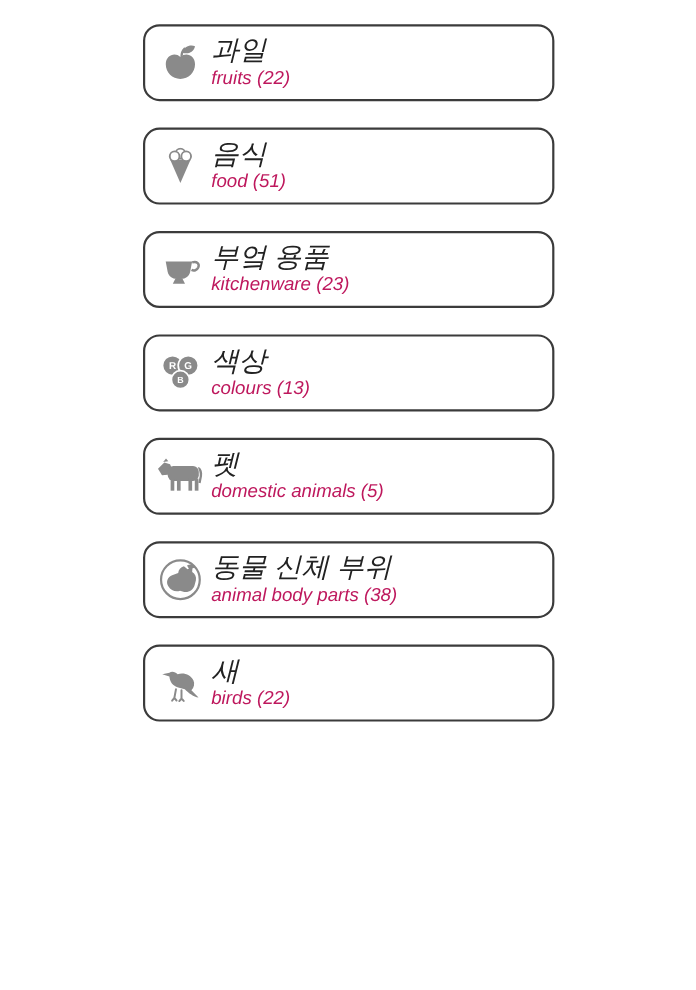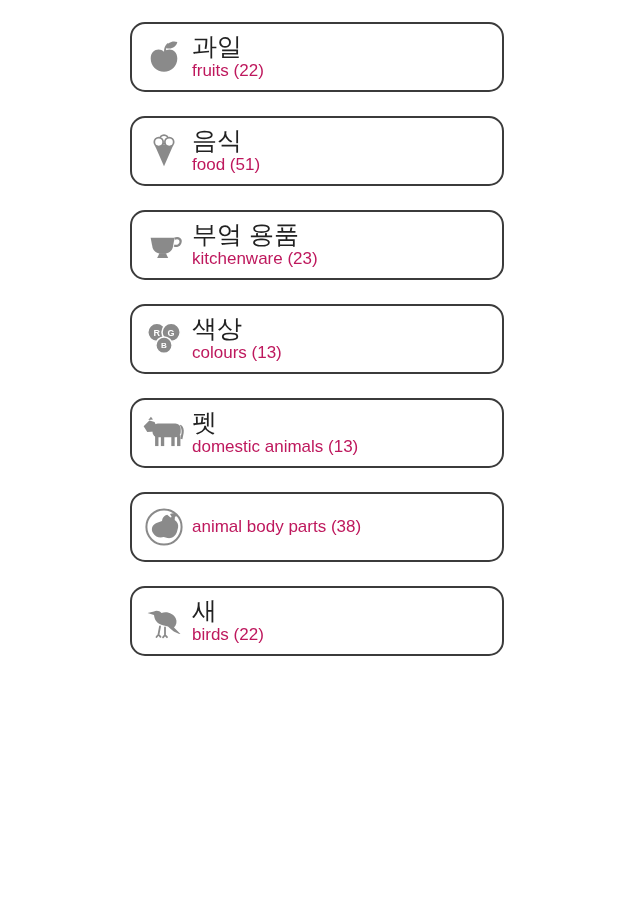--- a/index.html
+++ b/index.html
@@ -41,20 +41,21 @@
     display: flex;
     align-items: center;
     justify-content: center;
     margin-right: 5px;
   }
   .icon svg { display: block; }
   .texts {
     display: flex;
     flex-direction: column;
     min-width: 0;
+    font-style: italic;
   }
   .title {
     font-size: 25px;
     line-height: 1.12;
     color: #222222;
     white-space: nowrap;
   }
   .subtitle {
     font-size: 17px;
     line-height: 1.25;
@@ -137,33 +138,34 @@
         <rect x="11" y="11" width="27" height="13" rx="5" fill="#8a8a8a"></rect>
         <rect x="13.5" y="22" width="3.2" height="10.5" fill="#8a8a8a"></rect>
         <rect x="19" y="22" width="3.2" height="10.5" fill="#8a8a8a"></rect>
         <rect x="29" y="22" width="3.2" height="10.5" fill="#8a8a8a"></rect>
         <rect x="34.5" y="22" width="3.2" height="10.5" fill="#8a8a8a"></rect>
         <path d="M38,12 c2.5,1.5 3.3,4.5 2.8,8 l-1.2,6 -2,-0.5 1.2,-5.5 c0.3,-3 -0.5,-5.5 -1.5,-7.5 z" fill="#8a8a8a"></path>
       </svg>
     </span>
     <span class="texts">
       <span class="title">펫</span>
-      <span class="subtitle">domestic animals (13)</span>
+      <span class="subtitle">domestic animals (5)</span>
     </span>
   </div>
 
   <div class="card">
     <span class="icon">
       <svg viewBox="0 0 40 40" width="40" height="40">
         <circle cx="20" cy="20" r="17.6" fill="#ffffff" stroke="#8a8a8a" stroke-width="2"></circle>
         <path d="M26,7 c3.5,-1.5 6,-0.5 7.5,2 l-5.5,1.5 z" fill="#8a8a8a"></path>
         <path d="M9,26 c-2.5,-4 -0.5,-8.5 3.5,-10 l5.5,-2 c0.2,-3 2.2,-5.5 5.2,-6.2 l3.3,2.7 4.5,-1.8 -0.3,4.3 c2.6,1.6 4,4.4 3.4,7.4 l-1.2,4.6 c-1.2,4.2 -5.2,6.8 -9.4,6.1 l-3.8,-1 c-4.2,1.4 -8.3,-0.3 -10.7,-4.1 z" fill="#8a8a8a"></path>
       </svg>
     </span>
     <span class="texts">
+      <span class="title">동물 신체 부위</span>
       <span class="subtitle">animal body parts (38)</span>
     </span>
   </div>
 
   <div class="card">
     <span class="icon">
       <svg viewBox="0 0 40 40" width="40" height="40">
         <path d="M10,10.5 L3.5,12 L10,14 C10.5,19 13,22.5 18,24 L24,25.5 C27.5,29 32,32.5 36.5,33 L30,26.5 C32.5,24 33.2,20.5 31.8,17.5 C29.3,12.5 23,10 17.5,12 C15.5,9.5 12,9 10,10.5 Z" fill="#8a8a8a"></path>
         <g stroke="#8a8a8a" stroke-width="1.8" fill="none" stroke-linecap="round">
           <path d="M16,25.5 L14.5,33.5 M14.5,33.5 L12.5,36 M14.5,33.5 L16.5,35.8"></path>

